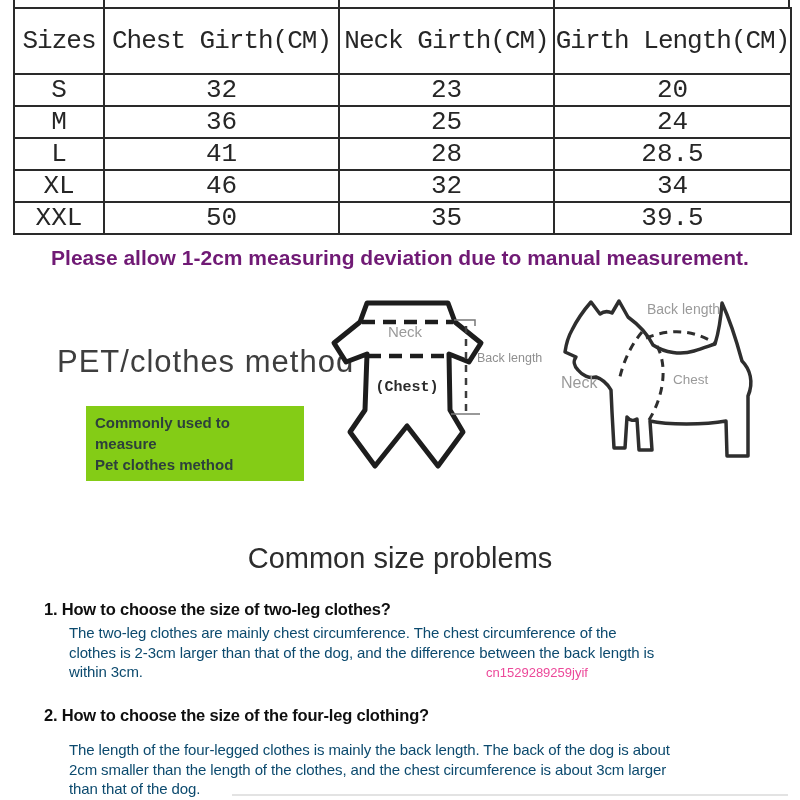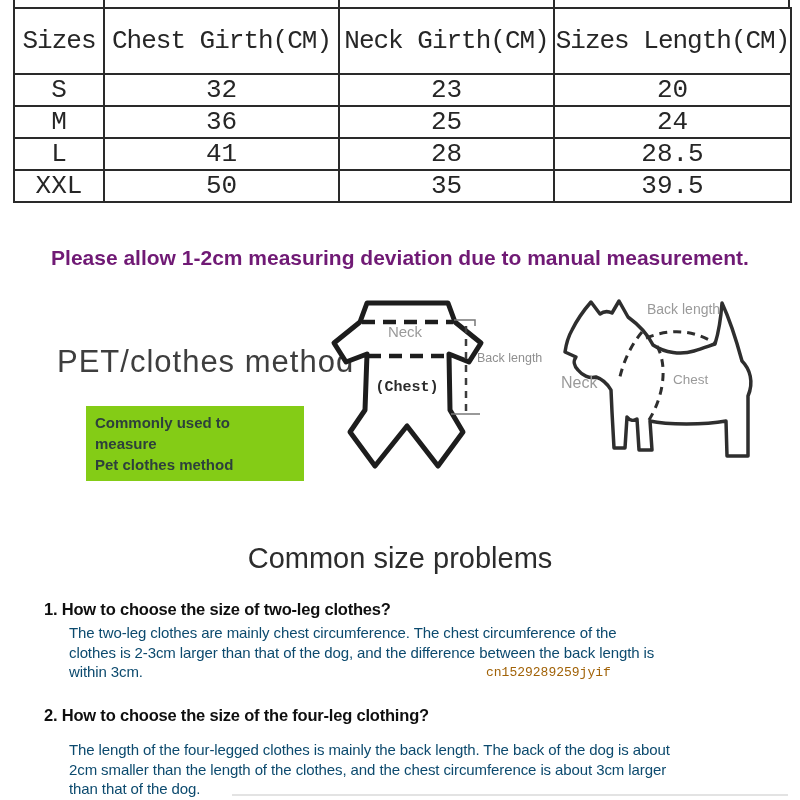--- a/index.html
+++ b/index.html
@@ -53,62 +53,68 @@
   }
   .faq-a{
     position:absolute;left:69px;width:690px;
     font-size:15px;line-height:19.5px;color:#0c4a6e;white-space:pre-line;
     letter-spacing:-0.1px;
   }
   .q1{top:590px;margin-top:10px;} .a1{top:623px;}
   .q2{top:706px;} .a2{top:740px;}
   .watermark{
     position:absolute;left:486px;top:665px;
-    font-size:13px;color:#a16207;font-family:Liberation Mono, monospace;
+    font-size:13px;color:#ec4899;
   }
   .bottom-faint-line{
     position:absolute;left:232px;top:794px;width:556px;height:2px;background:#e3e3e3;
   }
 </style>
 </head>
 <body>
 
 <table class="size-table">
   <colgroup>
     <col style="width:90px">
       <col style="width:235px">
       <col style="width:215px">
       <col style="width:237px">
   </colgroup>
   <thead>
     <tr>
       <th>Sizes</th>
       <th>Chest Girth(CM)</th>
       <th>Neck Girth(CM)</th>
-      <th>Sizes Length(CM)</th>
+      <th>Girth Length(CM)</th>
     </tr>
   </thead>
   <tbody>
     <tr>
       <td>S</td>
       <td>32</td>
       <td>23</td>
       <td>20</td>
     </tr>
     <tr>
       <td>M</td>
       <td>36</td>
       <td>25</td>
       <td>24</td>
     </tr>
     <tr>
       <td>L</td>
       <td>41</td>
       <td>28</td>
       <td>28.5</td>
+    </tr>
+    <tr>
+      <td>XL</td>
+      <td>46</td>
+      <td>32</td>
+      <td>34</td>
     </tr>
     <tr>
       <td>XXL</td>
       <td>50</td>
       <td>35</td>
       <td>39.5</td>
     </tr>
   </tbody>
 </table>
 

